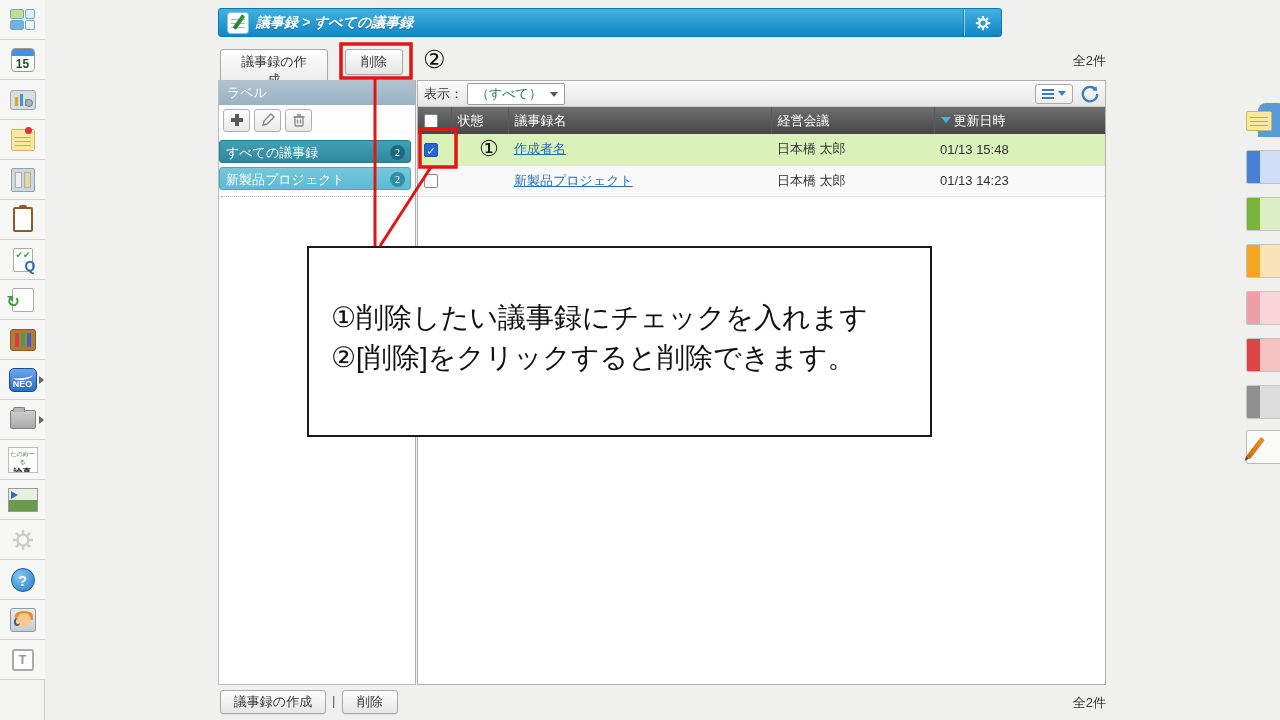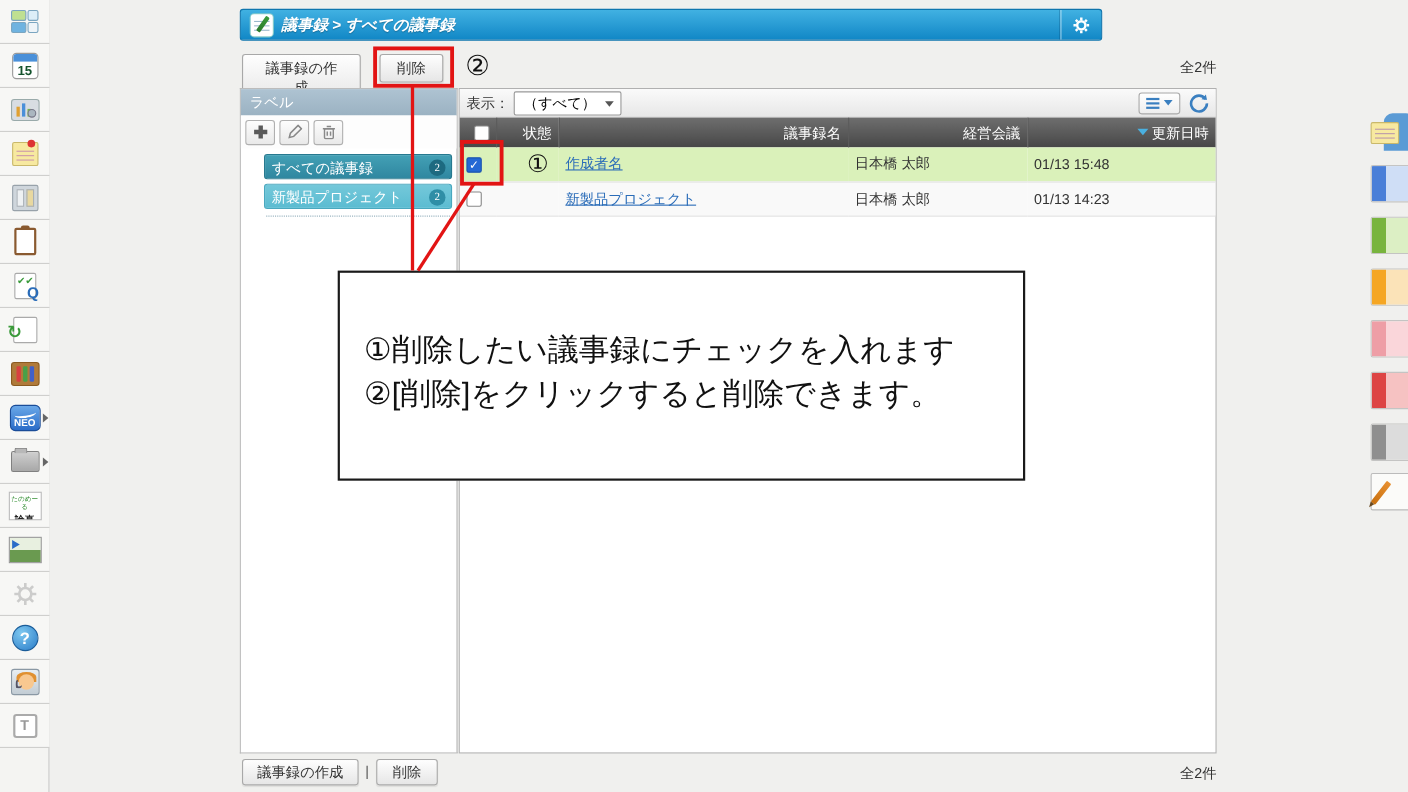--- a/index.html
+++ b/index.html
@@ -68,45 +68,45 @@
   .btn-create { position:absolute; left:2px; top:2px; width:108px; text-align:center; }
   .btn-delete { position:absolute; left:127px; top:2px; width:58px; text-align:center; }
   .step2-mark { position:absolute; left:205px; top:-2px; font-size:25px; color:#111; }
   .total-top { position:absolute; right:0; top:5px; font-size:13px; color:#333; }
 
   
   .label-panel { position:absolute; left:218px; top:80px; width:198px; height:605px; background:#fff; border:1px solid #bcbcbc; border-right:1px solid #b0b0b0; }
   .label-head { height:24px; background:linear-gradient(#aec3d2,#9bb2c2); color:#fff; font-size:13px; line-height:24px; padding-left:8px; }
   .label-tools { height:30px; background:#fdfdfd; display:flex; align-items:center; gap:4px; padding-left:4px; }
   .tool-btn { width:27px; height:23px; background:linear-gradient(#fdfdfd,#e9e9e9); border:1px solid #b0b0b0; border-radius:3px; display:flex; align-items:center; justify-content:center; cursor:pointer; }
-  .label-list { padding:5px 4px 0 21px;font-family:Liberation Serif, serif; }
+  .label-list { padding:5px 4px 0 0;font-family:Liberation Serif, serif; }
   .label-item { height:23px; border-radius:3px; margin-bottom:4px; color:#fff; font-size:13px; line-height:23px; padding:0 6px; position:relative; cursor:pointer; }
   .label-item.all { background:linear-gradient(#43a0b5,#2f87a0); border:1px solid #27798f; }
   .label-item.none { background:linear-gradient(#74c8da,#5bbcd1); border:1px solid #4aa8bf; }
   .label-badge { position:absolute; right:5px; top:4px; width:15px; height:15px; border-radius:50%; font-size:10px; line-height:15px; text-align:center; }
   .label-item.all .label-badge { background:#1d6a80; }
   .label-item.none .label-badge { background:#2f8ea6; }
   .label-dotted { border-bottom:1px dotted #9ab4c0; margin:6px 2px 0 2px; }
 
   
   .table-panel { position:absolute; left:417px; top:80px; width:689px; height:605px; background:#fff; border:1px solid #b0b0b0; }
   .filter-bar { height:26px; background:linear-gradient(#fafafa,#e7e7e7); border-bottom:1px solid #c8c8c8; display:flex; align-items:center; padding:0 6px; }
   .filter-label { font-size:13px; color:#333; margin-right:4px; }
-  .select-box { background:#fff; border:1px solid #999; border-radius:2px; font-size:13px; color:#000000; padding:1px 22px 1px 8px; position:relative; cursor:pointer; }
+  .select-box { background:#fff; border:1px solid #999; border-radius:2px; font-size:13px; color:#15803d; padding:1px 22px 1px 8px; position:relative; cursor:pointer; }
   .select-box .chev { position:absolute; right:6px; top:8px; width:0; height:0; border-top:5px solid #555; border-left:4px solid transparent; border-right:4px solid transparent; }
   .filter-right { margin-left:auto; display:flex; align-items:center; gap:8px; }
   .menu-btn { width:38px; height:20px; background:linear-gradient(#fff,#eee); border:1px solid #aaa; border-radius:3px; display:flex; align-items:center; justify-content:center; gap:4px; cursor:pointer; }
   .menu-btn .bars { display:flex; flex-direction:column; gap:2px; }
   .menu-btn .bars i { width:12px; height:2px; background:#3a7fc0; display:block; }
   .menu-btn .dchev { width:0; height:0; border-top:5px solid #3a7fc0; border-left:4px solid transparent; border-right:4px solid transparent; }
   .refresh-btn { cursor:pointer; display:flex; align-items:center; }
 
   table.grid { width:100%; border-collapse:collapse; table-layout:fixed; }
   .grid col.c-check{width:33px} .grid col.c-status{width:57px} .grid col.c-name{width:263px} .grid col.c-creator{width:163px}
-  .grid thead th { background:linear-gradient(#6e6e6e,#474747); color:#fff; font-size:13px; font-weight:normal; text-align:right; height:27px; padding:0 6px; border-right:1px solid #5a5a5a; }
+  .grid thead th { background:linear-gradient(#6e6e6e,#474747); color:#fff; font-size:13px; font-weight:normal; text-align:left; height:27px; padding:0 6px; border-right:1px solid #5a5a5a; }
   .grid thead th:last-child { border-right:none; }
   .grid tbody td { font-size:13px; color:#333; height:31px; padding:0 6px; border-bottom:1px solid #e2e2e2; }
   tr.row-checked td { background:#daf1ba; }
   tr.row-normal td { background:#f9f9f9; }
   .cbx { width:14px; height:14px; border:1px solid #888; border-radius:2px; background:#fff; display:inline-block; vertical-align:middle; cursor:pointer; }
   .cbx.checked { background:#2468d4; border-color:#1c54ae; color:#fff; font-size:11px; line-height:14px; text-align:center; }
   a.doc-link { color:#2a6cb8; text-decoration:underline; font-size:13px; }
   .sort-tri { display:inline-block; width:0; height:0; border-top:6px solid #4ab0e0; border-left:5px solid transparent; border-right:5px solid transparent; margin-right:3px; vertical-align:2px; }
   .step1-mark { font-size:22px; color:#111; margin-left:22px; vertical-align:middle; }
 

